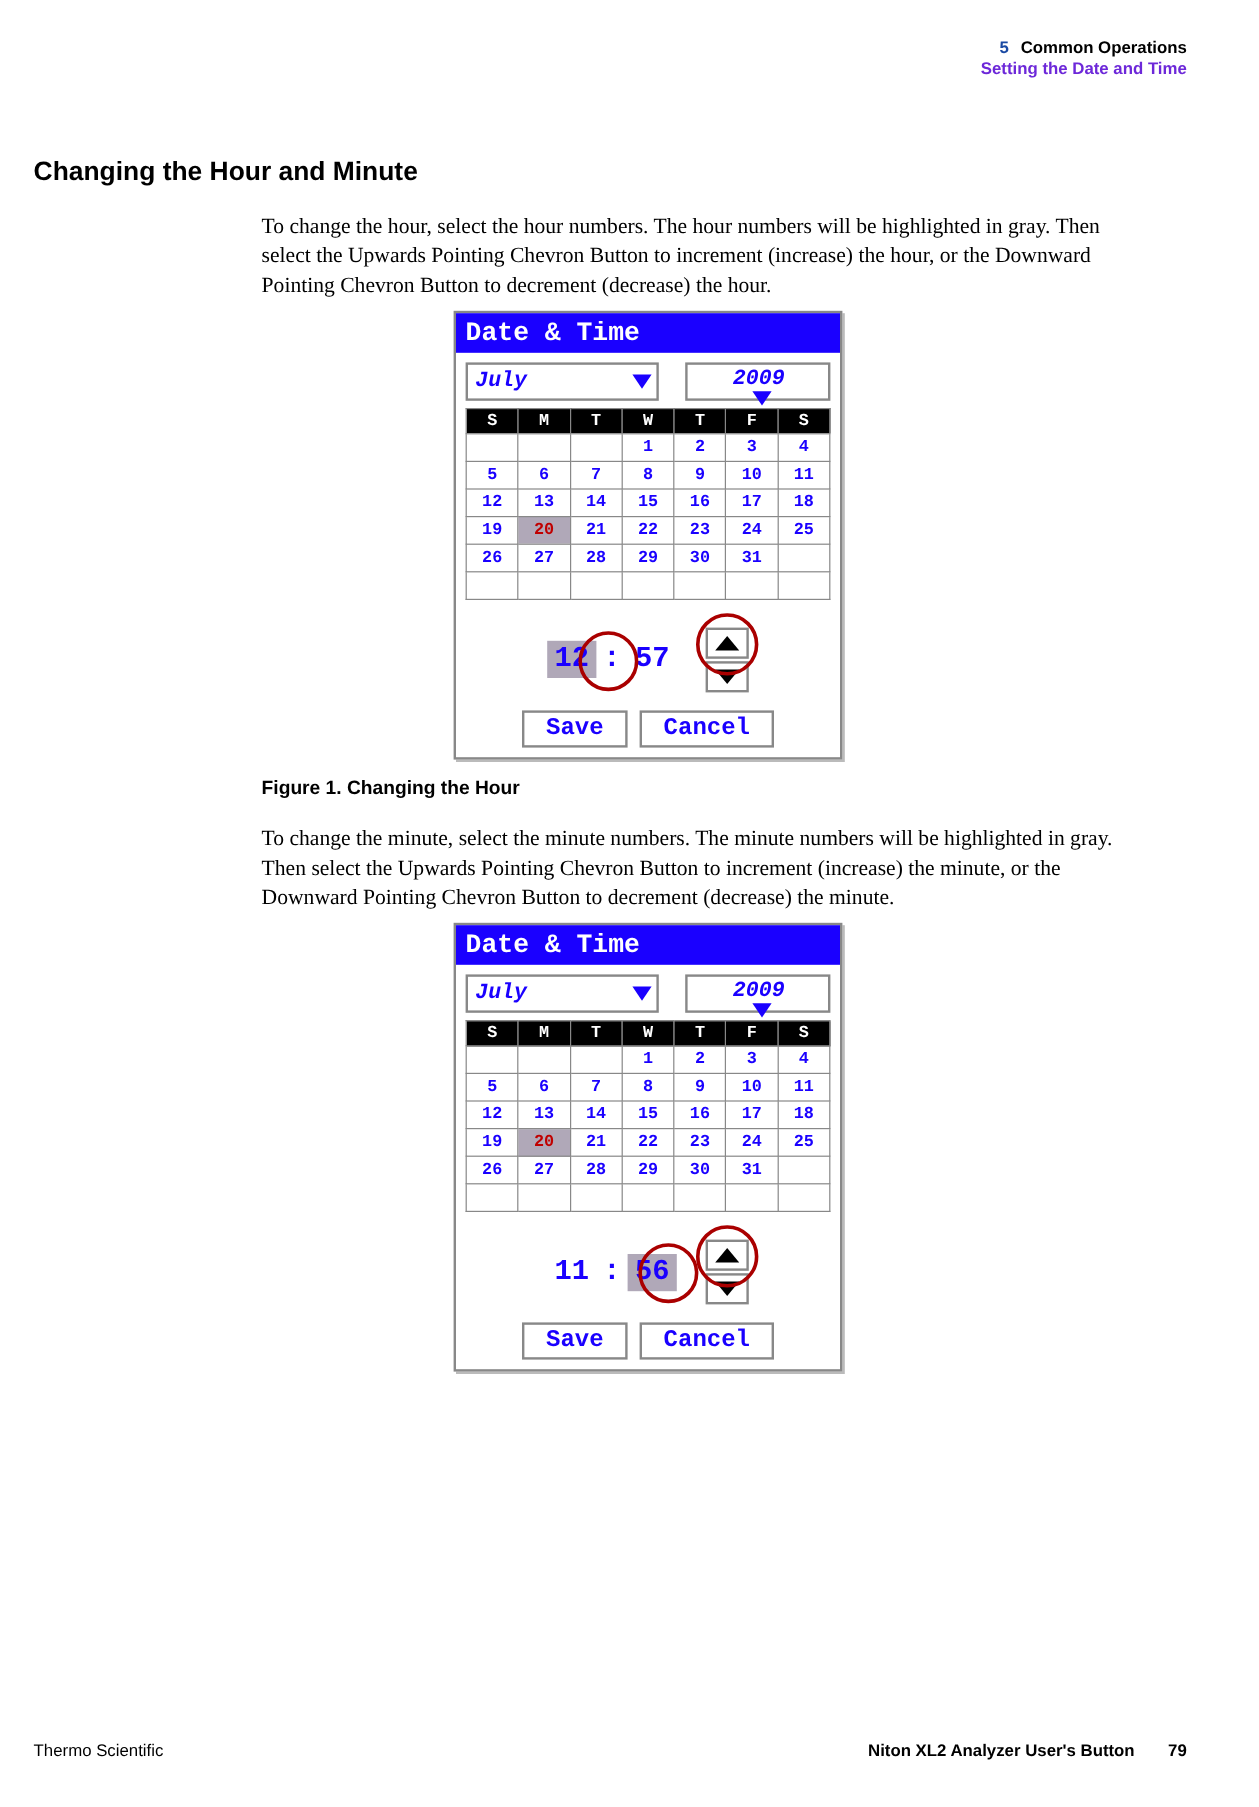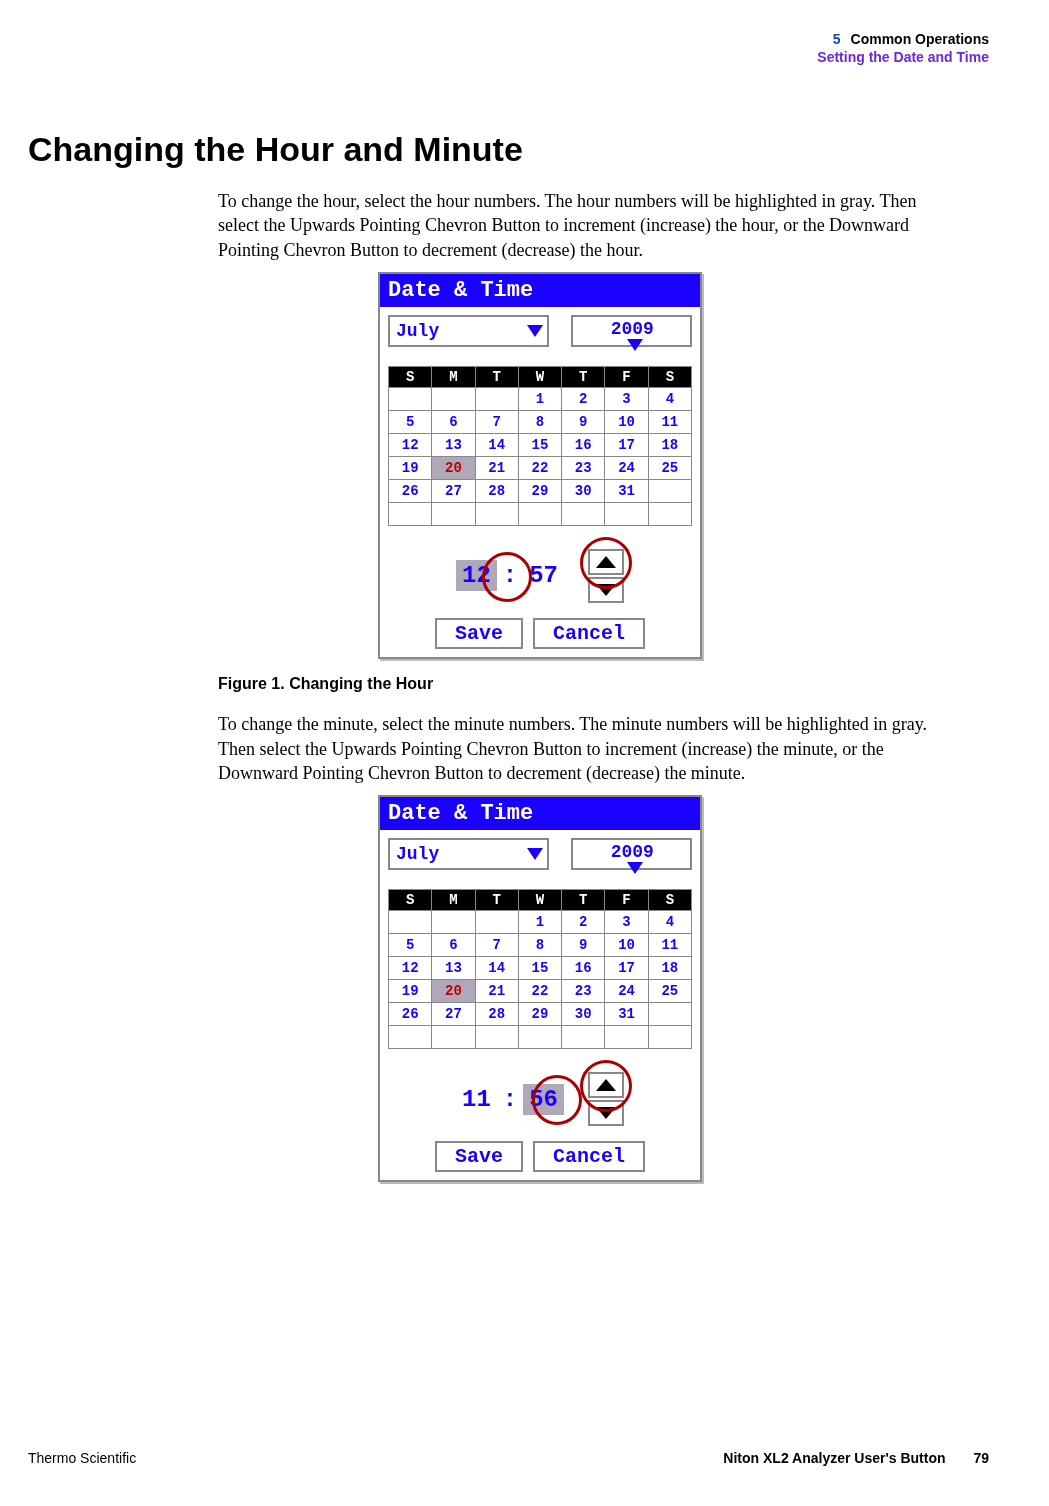--- a/index.html
+++ b/index.html
@@ -28,21 +28,21 @@
     font-weight: bold;
     font-size: 14px;
     line-height: 1.3;
   }
   .header-right .chnum { color: #1a4aa3; margin-right: 6px; }
   .header-right .chtitle { color: #000; }
   .header-right .subtitle { color: #6d28d9; }
   h2.section {
     font-family: Arial, Helvetica, sans-serif;
     font-weight: bold;
-    font-size: 34px;
+    font-size: 22px;
     margin: 90px 0 20px 0;
   }
   .body-text {
     margin-left: 190px;
     width: 720px;
     font-size: 18px;
     line-height: 1.35;
   }
   .body-text p { margin: 0 0 10px 0; }
   .figure-wrap {
@@ -69,21 +69,22 @@
     color: #fff;
     font-family: "Courier New", monospace;
     font-weight: bold;
     font-size: 22px;
     padding: 4px 8px;
   }
   .device .inner { padding: 8px; }
   .row-selects {
     display: flex;
     gap: 22px;
-    margin-bottom: 19px;
+    margin-bottom: 6px;
+    font-style: italic;
   }
   .selectbox {
     border: 2px solid #888;
     display: flex;
     align-items: center;
     justify-content: space-between;
     font-family: "Courier New", monospace;
     font-weight: bold;
     color: #1a00ff;
     font-size: 18px;

